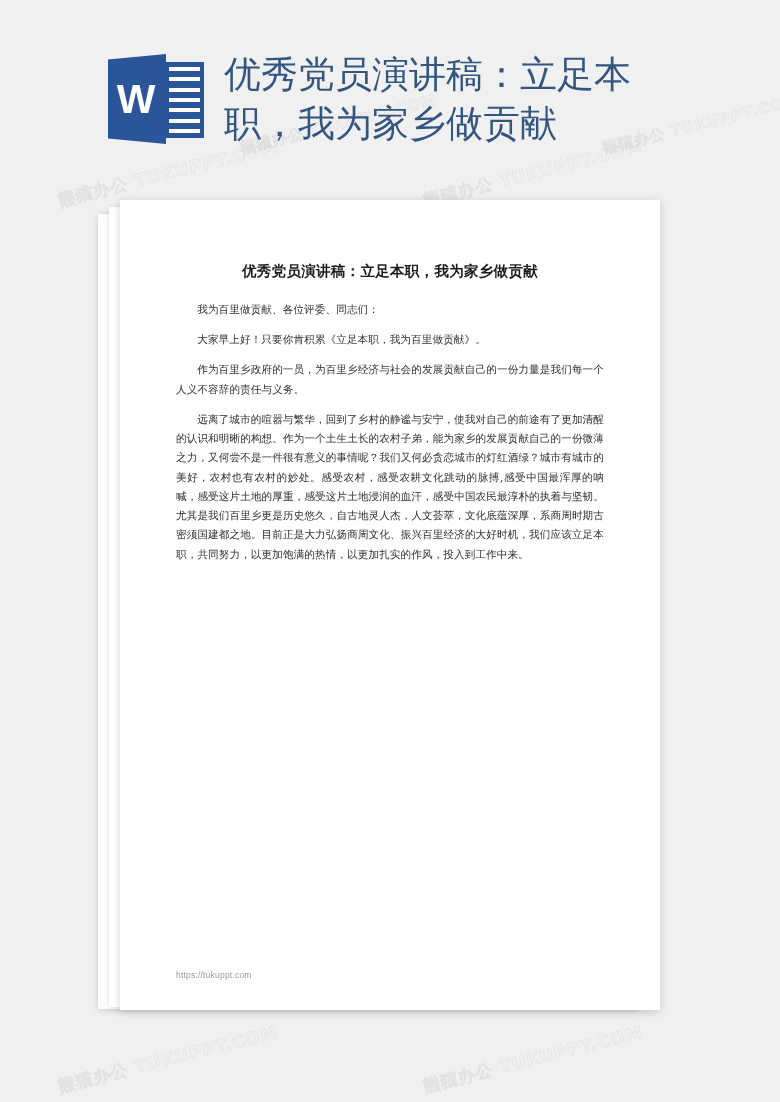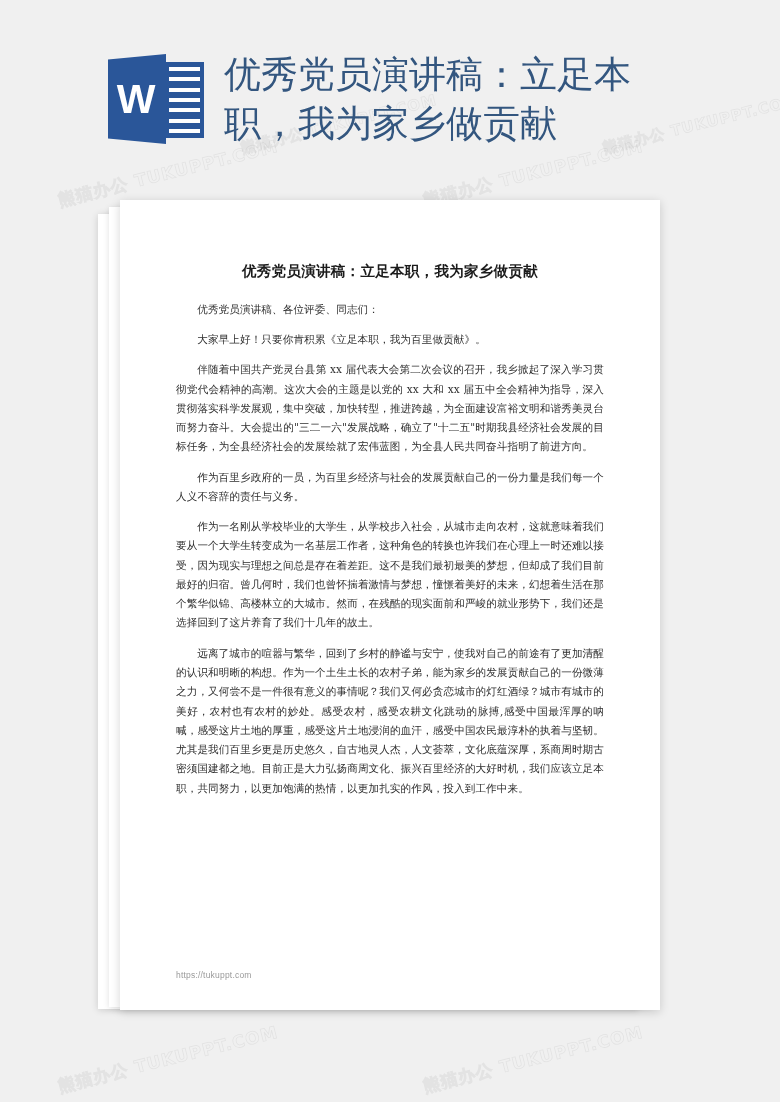--- a/index.html
+++ b/index.html
@@ -219,24 +219,22 @@
 
   <div class="sheet-back2"></div>
   <div class="sheet-back1"></div>
 
   <div class="sheet">
     <div class="doc-inner">
 
       <div class="doc-title">优秀党员演讲稿：立足本职，我为家乡做贡献</div>
 
       <div id="doc-paragraphs">
-          <p class="doc-p">优秀党员演讲稿、各位评委、同志们：</p>
+          <p class="doc-p">我为百里做贡献、各位评委、同志们：</p>
           <p class="doc-p">大家早上好！只要你肯积累《立足本职，我为百里做贡献》。</p>
-          <p class="doc-p">伴随着中国共产党灵台县第 xx 届代表大会第二次会议的召开，我乡掀起了深入学习贯彻党代会精神的高潮。这次大会的主题是以党的 xx 大和 xx 届五中全会精神为指导，深入贯彻落实科学发展观，集中突破，加快转型，推进跨越，为全面建设富裕文明和谐秀美灵台而努力奋斗。大会提出的"三二一六"发展战略，确立了"十二五"时期我县经济社会发展的目标任务，为全县经济社会的发展绘就了宏伟蓝图，为全县人民共同奋斗指明了前进方向。</p>
           <p class="doc-p">作为百里乡政府的一员，为百里乡经济与社会的发展贡献自己的一份力量是我们每一个人义不容辞的责任与义务。</p>
-          <p class="doc-p">作为一名刚从学校毕业的大学生，从学校步入社会，从城市走向农村，这就意味着我们要从一个大学生转变成为一名基层工作者，这种角色的转换也许我们在心理上一时还难以接受，因为现实与理想之间总是存在着差距。这不是我们最初最美的梦想，但却成了我们目前最好的归宿。曾几何时，我们也曾怀揣着激情与梦想，憧憬着美好的未来，幻想着生活在那个繁华似锦、高楼林立的大城市。然而，在残酷的现实面前和严峻的就业形势下，我们还是选择回到了这片养育了我们十几年的故土。</p>
           <p class="doc-p">远离了城市的喧嚣与繁华，回到了乡村的静谧与安宁，使我对自己的前途有了更加清醒的认识和明晰的构想。作为一个土生土长的农村子弟，能为家乡的发展贡献自己的一份微薄之力，又何尝不是一件很有意义的事情呢？我们又何必贪恋城市的灯红酒绿？城市有城市的美好，农村也有农村的妙处。感受农村，感受农耕文化跳动的脉搏,感受中国最浑厚的呐喊，感受这片土地的厚重，感受这片土地浸润的血汗，感受中国农民最淳朴的执着与坚韧。尤其是我们百里乡更是历史悠久，自古地灵人杰，人文荟萃，文化底蕴深厚，系商周时期古密须国建都之地。目前正是大力弘扬商周文化、振兴百里经济的大好时机，我们应该立足本职，共同努力，以更加饱满的热情，以更加扎实的作风，投入到工作中来。</p>
         </div>
 
     </div>
     <div class="doc-footer">https://tukuppt.com</div>
   </div>
 </div>
 
 </body></html>

